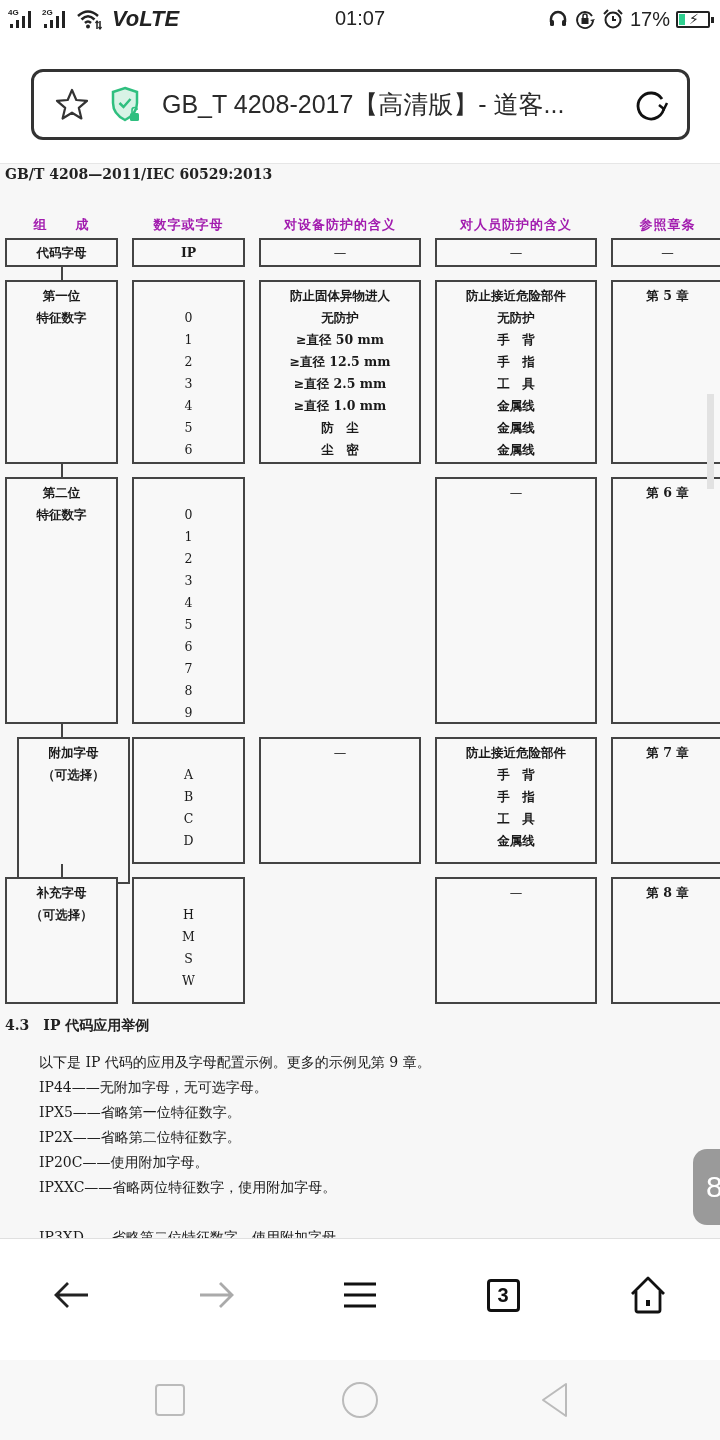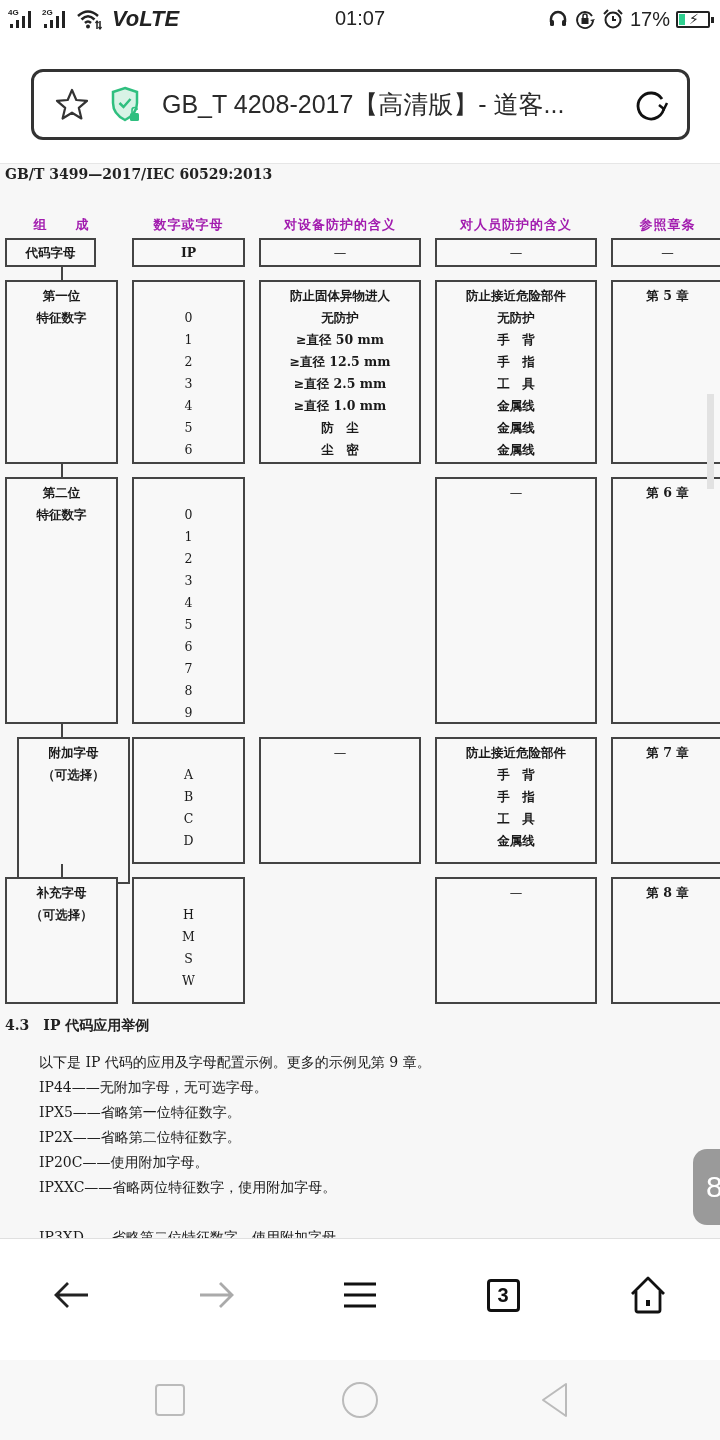--- a/index.html
+++ b/index.html
@@ -122,29 +122,29 @@
     <path d="M22 27 V24 A2.5 2.5 0 0 1 27 24" stroke="#2fbf7f" stroke-width="1.6" fill="none"></path>
   </svg>
   <div class="addr-title">GB_T 4208-2017【高清版】- 道客...</div>
   <svg class="addr-reload" width="36" height="36" viewBox="0 0 36 36">
     <path d="M29 12 A13 13 0 1 0 31 20" stroke="#111" stroke-width="2.8" fill="none"></path>
     <path d="M26 18 L31 22 L34 16" stroke="#111" stroke-width="2.5" fill="none"></path>
   </svg>
 </div>
 
 <div class="doc">
-  <div class="doc-header">GB/T  3499—2017/IEC 60529:2013</div>
+  <div class="doc-header">GB/T  4208—2011/IEC 60529:2013</div>
 
   <div class="col-head" style="left:5px;width:113px">组　　成</div>
   <div class="col-head" style="left:132px;width:113px">数字或字母</div>
   <div class="col-head" style="left:259px;width:162px">对设备防护的含义</div>
   <div class="col-head" style="left:435px;width:162px">对人员防护的含义</div>
   <div class="col-head" style="left:611px;width:113px">参照章条</div>
 
-  <div class="box" style="left:5px;top:74px;width:91px;height:29px">
+  <div class="box" style="left:5px;top:74px;width:113px;height:29px">
     <div class="ln b" style="top:5px">代码字母</div>
   </div>
   <div class="box" style="left:132px;top:74px;width:113px;height:29px">
     <div class="ln b" style="top:5px">IP</div>
   </div>
   <div class="box" style="left:259px;top:74px;width:162px;height:29px">
     <div class="ln" style="top:5px">—</div>
   </div>
   <div class="box" style="left:435px;top:74px;width:162px;height:29px">
     <div class="ln" style="top:5px">—</div>

